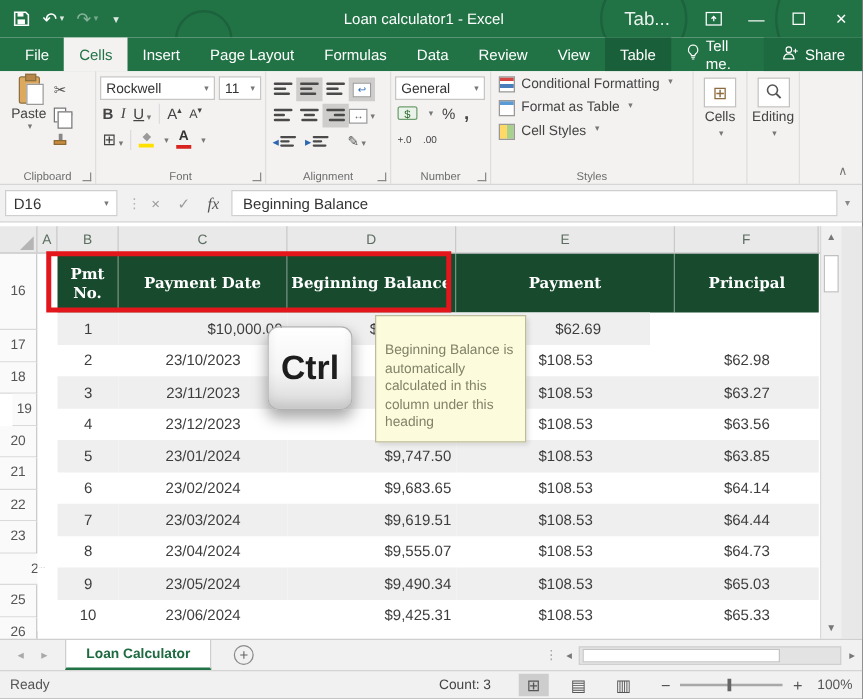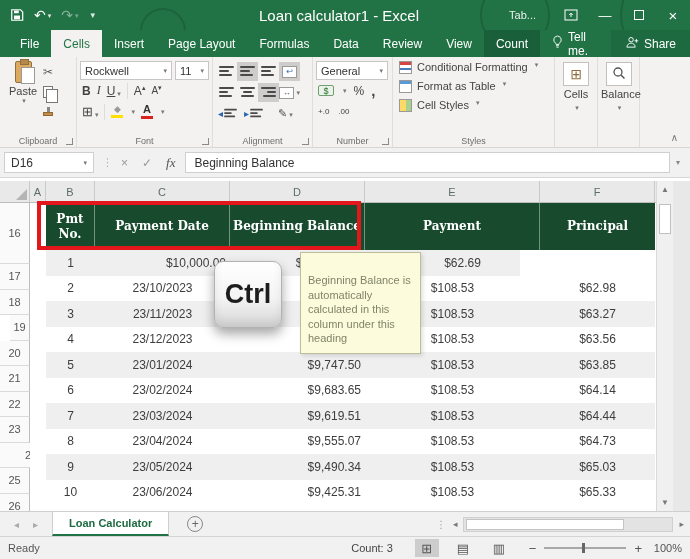--- a/index.html
+++ b/index.html
@@ -11,23 +11,23 @@
   .tb { position:absolute; left:0; top:0; right:0; height:30px; background:#217346; overflow:hidden; }
   .tb .deco { position:absolute; border:2px solid rgba(0,0,0,.14); border-radius:50%; }
   .tb .deco.d1 { width:70px; height:70px; left:480px; top:-20px; }
   .tb .deco.d2 { width:46px; height:46px; left:140px; top:8px; }
   .tb .deco.d3 { width:90px; height:90px; left:620px; top:-30px; }
   .qat { position:absolute; left:10px; top:0; height:30px; display:flex; align-items:center; gap:10px; }
   .qat .qbtn { display:flex; align-items:center; color:#fff; font-size:14px; line-height:1; }
   .qat .dd { font-size:7px; margin-left:2px; color:rgba(255,255,255,.85); }
   .qat .dim { opacity:.45; }
   .tb-title { position:absolute; left:0; right:12px; top:0; height:30px; display:flex; align-items:center;
-              justify-content:center; color:#fff; font-size:15px; pointer-events:none; }
+              justify-content:center; color:#fff; font-size:12px; pointer-events:none; }
   .tb-right { position:absolute; right:0; top:0; height:30px; display:flex; align-items:center; }
-  .tb-user { color:rgba(255,255,255,.9); font-size:11px; margin-right:18px;text-align:right; }
+  .tb-user { color:rgba(255,255,255,.9); font-size:15px; margin-right:18px;text-align:right; }
   .winbtn { width:34px; height:30px; display:flex; align-items:center; justify-content:center;
             color:#fff; font-size:13px; }
   .restore-glyph { width:10px; height:10px; border:1px solid #fff; display:inline-block; }
 
   
   .tabs { position:absolute; left:0; top:30px; right:0; height:27px; background:#217346;
           display:flex; align-items:stretch; padding-left:8px; }
   .tab { color:#fff; font-size:12px; padding:0 12px; display:flex; align-items:center; white-space:nowrap; }
   .tab.active { background:#f3f2f1; color:#217346; }
   .tab.contextual { background:#19603a; }
@@ -235,21 +235,21 @@
   <div class="tabs">
     <span id="tabs-holder" style="display:flex;align-items:stretch;">
         <span class="tab ">File</span>
         <span class="tab active">Cells</span>
         <span class="tab ">Insert</span>
         <span class="tab ">Page Layout</span>
         <span class="tab ">Formulas</span>
         <span class="tab ">Data</span>
         <span class="tab ">Review</span>
         <span class="tab ">View</span>
-        <span class="tab contextual">Count</span>
+        <span class="tab contextual">Table</span>
       </span>
     <span class="tellme">
       <span>
         <svg width="11" height="14" viewBox="0 0 12 15">
             <path d="M6 1a4.2 4.2 0 0 1 2.3 7.6c-.5.4-.8 1-.8 1.6H4.5c0-.6-.3-1.2-.8-1.6A4.2 4.2 0 0 1 6 1z" fill="none" stroke="#fff"></path>
             <line x1="4.4" y1="11.6" x2="7.6" y2="11.6" stroke="#fff"></line>
             <line x1="4.9" y1="13.2" x2="7.1" y2="13.2" stroke="#fff"></line>
           </svg>
       </span>
       <span>Tell me.</span>
@@ -454,21 +454,21 @@
     <div class="group g-edit">
       <div>
         <div class="bigbox">
           <span>
             <svg width="14" height="14" viewBox="0 0 14 14">
                 <circle cx="6" cy="6" r="4" fill="none" stroke="#555" stroke-width="1.3"></circle>
                 <line x1="9" y1="9" x2="12.5" y2="12.5" stroke="#555" stroke-width="1.5"></line>
               </svg>
           </span>
         </div>
-        <div class="biglab"><span>Balance</span></div>
+        <div class="biglab"><span>Editing</span></div>
         <div class="biglab"><span class="dd7">▾</span></div>
       </div>
     </div>
 
     <div class="group g-fill">
       <span class="collapse">∧</span>
     </div>
   </div>
 
   <div class="fbar">

